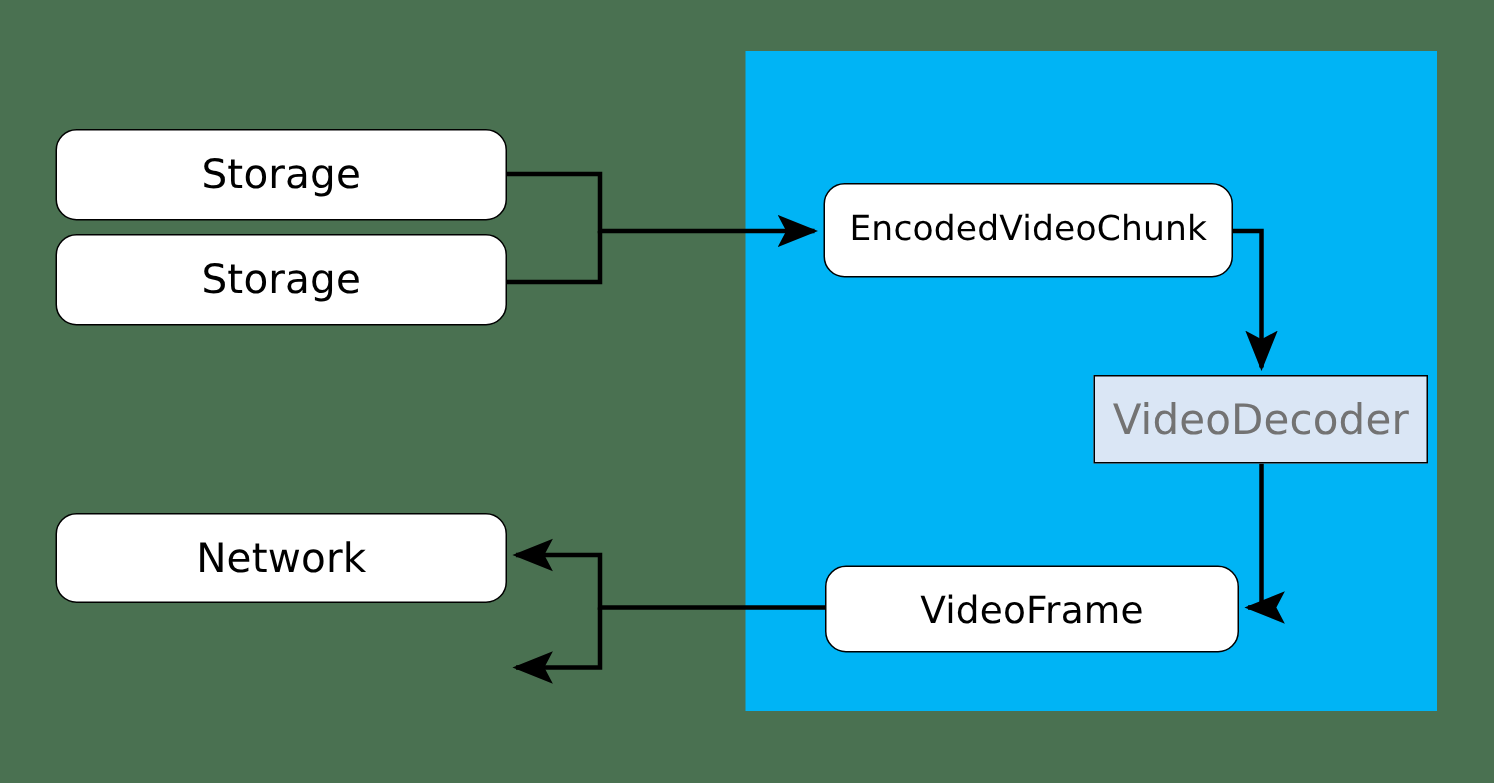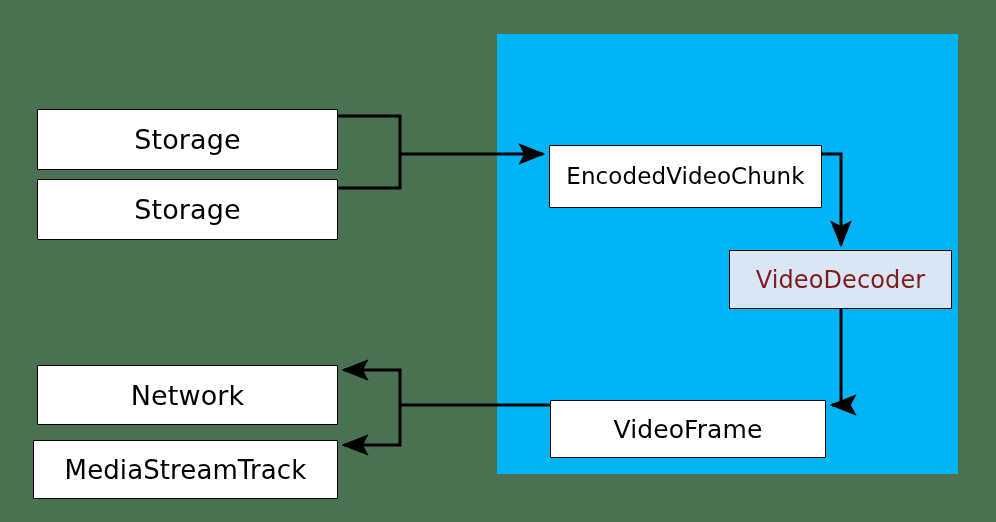--- a/index.html
+++ b/index.html
@@ -26,21 +26,21 @@
     position: absolute;
     box-sizing: border-box;
     display: flex;
     align-items: center;
     justify-content: center;
     color: #000000;
     border: 1.4px solid #000000;
     background: #ffffff;
     white-space: nowrap;
   }
-  .node.rounded { border-radius: 1px; margin-top: 23px; }
+  .node.rounded { border-radius: 14px; }
   .node.sharp   { border-radius: 0; }
   .node-label {
     display: block;
     line-height: 1;
     letter-spacing: 0.1px;
   }
   svg.edges {
     position: absolute;
     left: 0; top: 0;
     width: 996px;
@@ -79,29 +79,26 @@
   </div>
 
   <div class="node rounded" style="left: 37px; top: 156px; width: 301px; height: 61px; background: rgb(255, 255, 255); border-color: rgb(0, 0, 0); color: rgb(0, 0, 0); font-size: 27px;">
     <span class="node-label">Storage</span>
   </div>
 
   <div class="node rounded" style="left: 549px; top: 122px; width: 273px; height: 63px; background: rgb(255, 255, 255); border-color: rgb(0, 0, 0); color: rgb(0, 0, 0); font-size: 23px; align-items: center;">
     <span class="node-label">EncodedVideoChunk</span>
   </div>
 
-  <div class="node sharp" style="left: 729px; top: 250px; width: 223px; height: 59px; background: rgb(218, 230, 245); border-color: rgb(0, 0, 0); color: #7f1d1d; font-size: 24px;">
+  <div class="node sharp" style="left: 729px; top: 250px; width: 223px; height: 59px; background: rgb(218, 230, 245); border-color: rgb(0, 0, 0); color: #737373; font-size: 28px;">
     <span class="node-label">VideoDecoder</span>
   </div>
 
   <div class="node rounded" style="left: 550px; top: 377px; width: 276px; height: 58px; background: rgb(255, 255, 255); border-color: rgb(0, 0, 0); color: rgb(0, 0, 0); font-size: 25px;">
     <span class="node-label">VideoFrame</span>
   </div>
 
   <div class="node rounded" style="left: 37px; top: 342px; width: 301px; height: 60px; background: rgb(255, 255, 255); border-color: rgb(0, 0, 0); color: rgb(0, 0, 0); font-size: 27px;">
     <span class="node-label">Network</span>
   </div>
 
-  <div class="node rounded" style="left: 33px; top: 417px; width: 305px; height: 59px; background: rgb(255, 255, 255); border-color: rgb(0, 0, 0); color: rgb(0, 0, 0); font-size: 26px;">
-    <span class="node-label">MediaStreamTrack</span>
-  </div>
 
 </div>
 
 </body></html>

